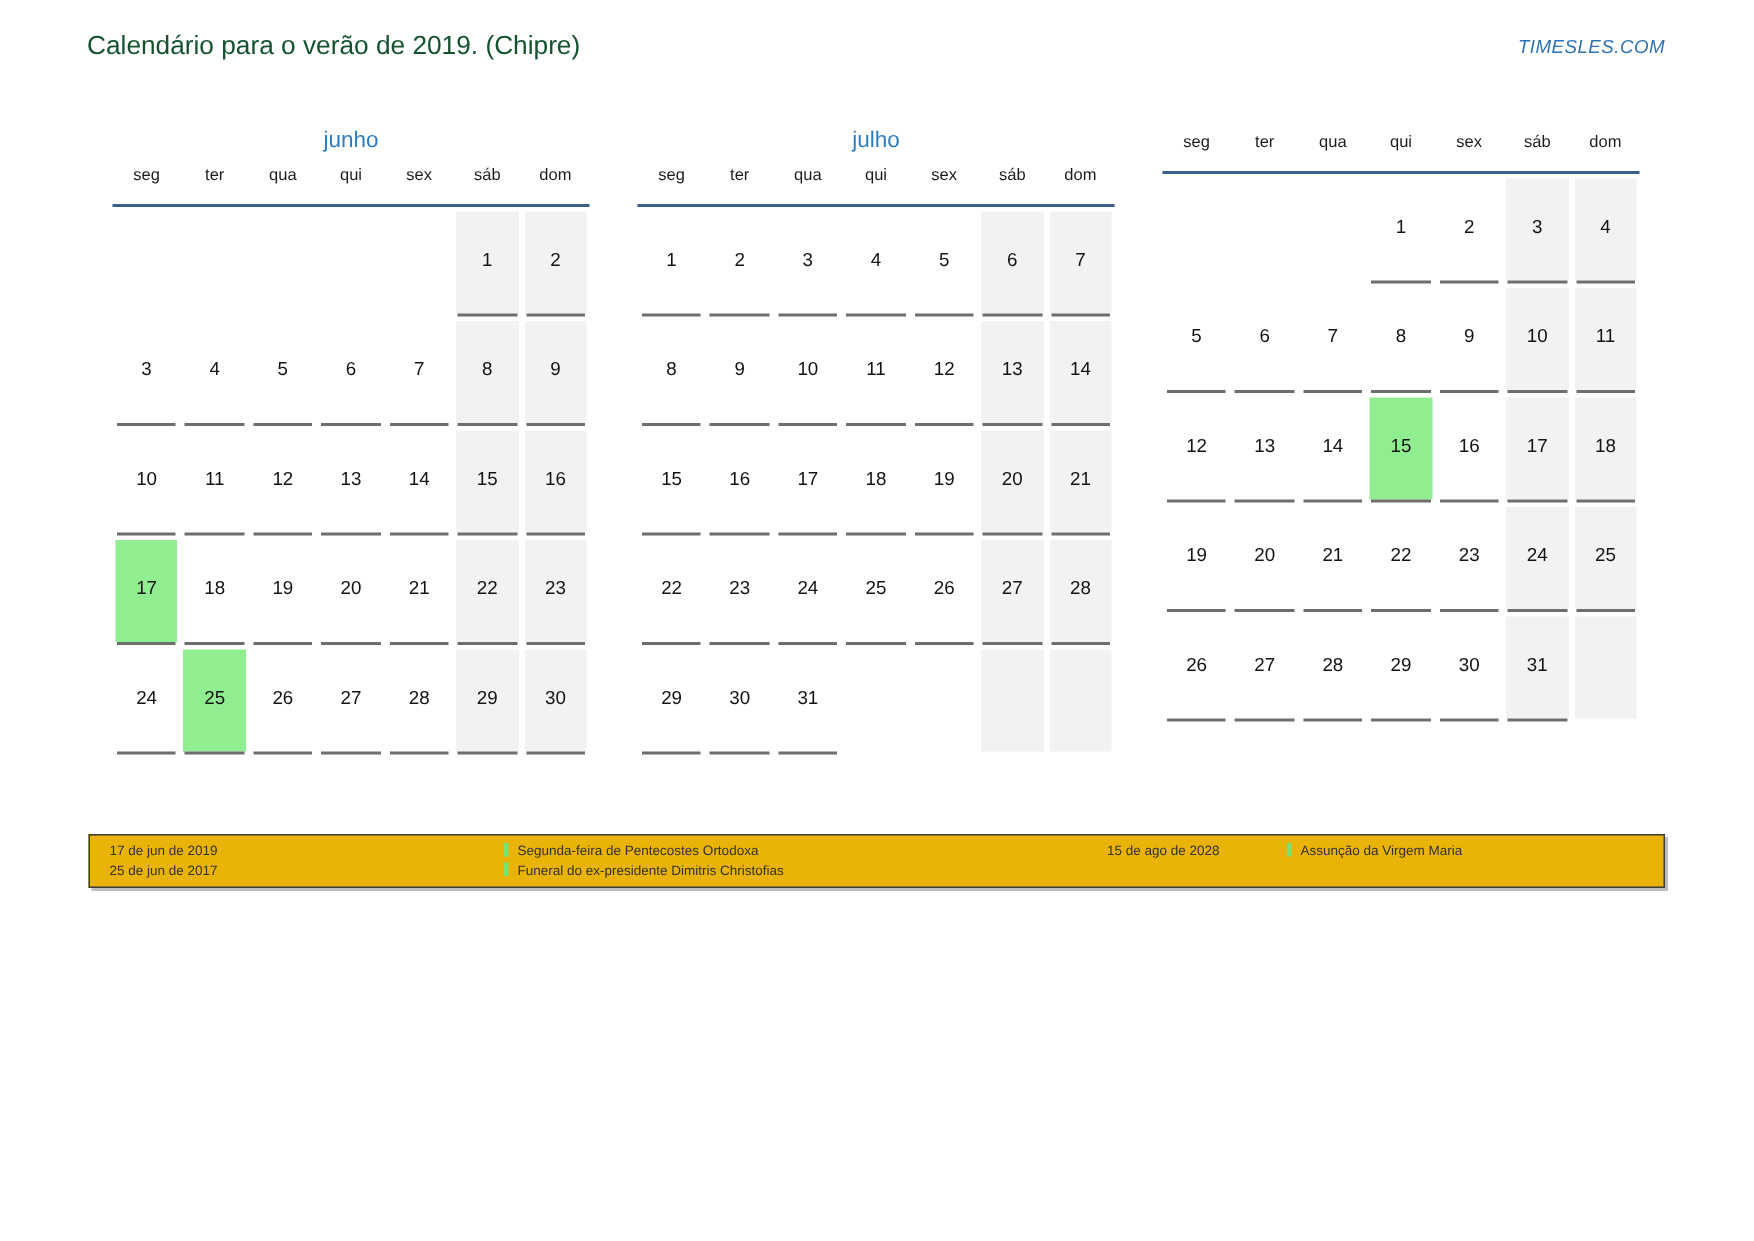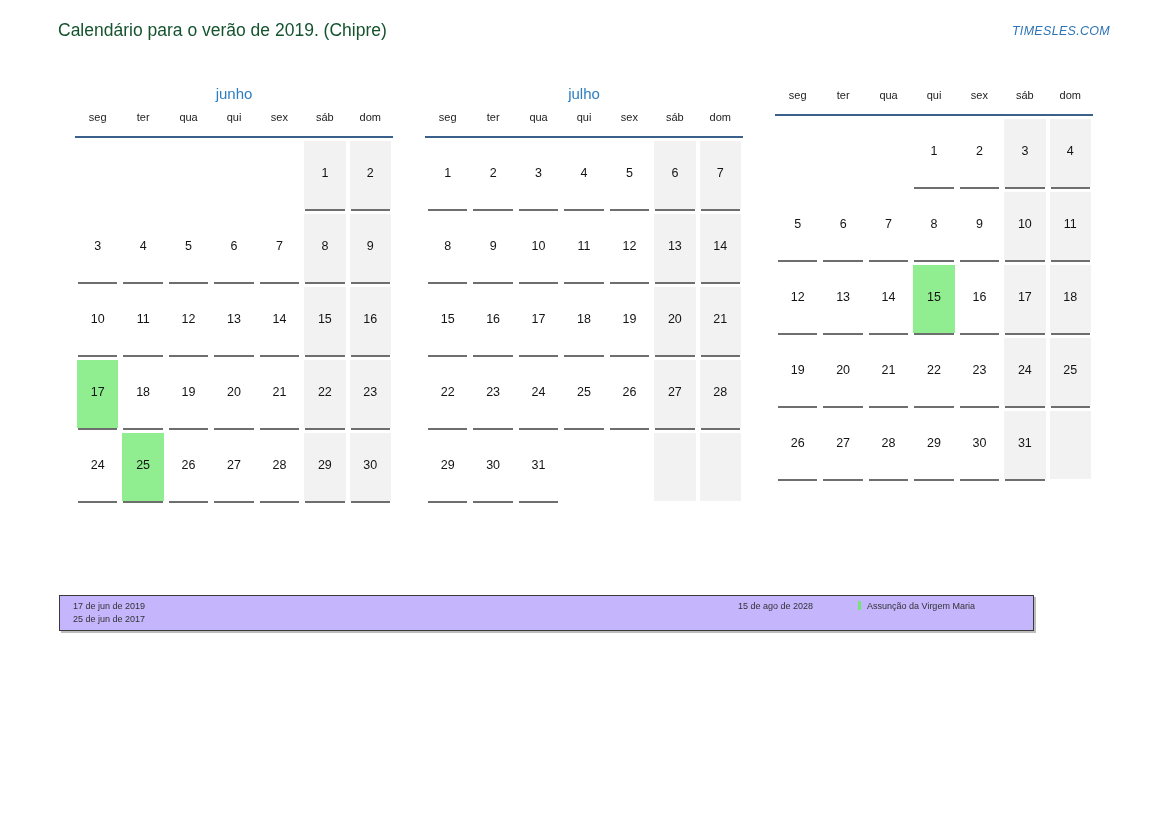--- a/index.html
+++ b/index.html
@@ -49,24 +49,23 @@
   .day-num{
     position:absolute;left:0;right:0;top:0;bottom:4px;
     display:flex;align-items:center;justify-content:center;
     font-size:12.5px;color:#141414;
   }
   .has-day::after{
     content:"";position:absolute;left:3px;right:3px;bottom:0;height:2px;
     background:var(--rule-gray);
   }
   .legend{
-    position:absolute;left:59px;top:556px;width:975px;height:36px;
-    box-sizing:border-box;border:1.5px solid #3a3a3a;background:#c4b5fd;
+    position:absolute;left:59px;top:556px;width:1051px;height:36px;
+    box-sizing:border-box;border:1.5px solid #3a3a3a;background:#eab308;
     box-shadow:2px 2px 0 #bdbdbd;
-    margin-top:39px;
   }
   .legend-dates,.legend-holidays{
     position:absolute;top:4px;font-size:9px;color:#333;line-height:13px;
     white-space:nowrap;
   }
   .lg1-dates{left:13px}
   .lg1-holidays{left:276px}
   .lg2-dates{left:678px}
   .lg2-holidays{left:798px}
   .legend-bar{
@@ -559,19 +558,23 @@
         </div>
       </div>
     </div>
   </div>
 
 <div class="legend" id="legend">
     <div class="legend-dates lg1-dates">
       <div class="legend-line">17 de jun de 2019</div>
       <div class="legend-line">25 de jun de 2017</div>
     </div>
+    <div class="legend-holidays lg1-holidays">
+      <div class="legend-line"><span class="legend-bar"></span><span>Segunda-feira de Pentecostes Ortodoxa</span></div>
+      <div class="legend-line"><span class="legend-bar"></span><span>Funeral do ex-presidente Dimitris Christofias</span></div>
+    </div>
     <div class="legend-dates lg2-dates">
       <div class="legend-line">15 de ago de 2028</div>
     </div>
     <div class="legend-holidays lg2-holidays">
       <div class="legend-line"><span class="legend-bar"></span><span>Assunção da Virgem Maria</span></div>
     </div>
   </div>
 
 </body></html>

